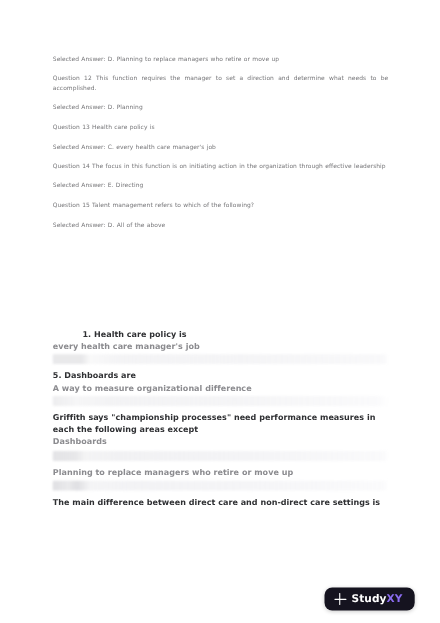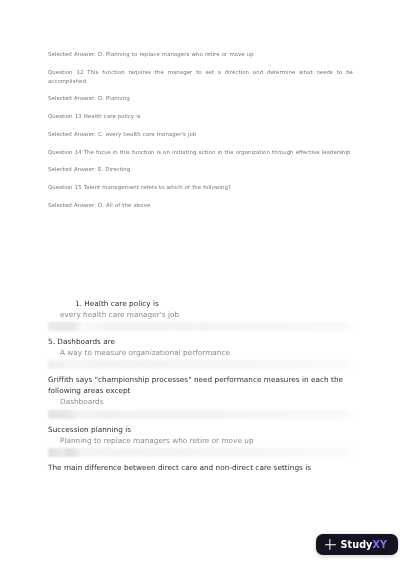--- a/index.html
+++ b/index.html
@@ -49,34 +49,34 @@
     top: 298px;
     width: 305px;
   }
   .qa-item {
     margin-bottom: 0;
   }
   .qa-q {
     font-size: 7.3px;
     line-height: 1.52;
     color: #2f3033;
-    font-weight: 400;
+    font-weight: 700;
     letter-spacing: 0.02px;
     margin: 0;
   }
   .qa-q.indented {
     text-indent: 27px;
   }
   .qa-a {
     font-size: 7.3px;
     line-height: 1.52;
     color: #8b8b8f;
-    font-weight: 400;
+    font-weight: 700;
     letter-spacing: 0.02px;
-    margin: 0 0 2px 12px;
+    margin: 0 0 2px 0;
   }
   
   .redact-band {
     height: 9px;
     width: 100%;
     margin: 1px 0 5px 0;
     background: linear-gradient(
         to right,
         rgba(182,182,188,0.30) 0px,
         rgba(182,182,188,0.30) 26px,
@@ -122,21 +122,21 @@
         rgba(228,228,233,0.46) 70px,
         rgba(236,236,240,0.52) 180px,
         rgba(244,244,247,0.40) 300px,
         rgba(251,251,252,0.10) 100%
     );
   }
 
   
   .brand-badge {
     position: absolute;
-    right: 2px;
+    right: 23px;
     bottom: 11px;
     display: flex;
     align-items: center;
     gap: 5px;
     padding: 5px 11px 5px 9px;
     background: #15131f;
     border-radius: 7px;
     box-shadow: 0 1px 4px rgba(0,0,0,0.22);
   }
   .brand-plus {
@@ -196,32 +196,31 @@
   <div class="doc-lower">
 
     <div class="qa-item">
       <p class="qa-q indented">1. Health care policy is</p>
       <p class="qa-a">every health care manager's job</p>
       <div class="redact-band"></div>
     </div>
 
     <div class="qa-item">
       <p class="qa-q">5. Dashboards are</p>
-      <p class="qa-a">A way to measure organizational performance</p>
+      <p class="qa-a">A way to measure organizational difference</p>
       <div class="redact-band b2"></div>
     </div>
 
     <div class="qa-item">
       <p class="qa-q">Griffith says "championship processes" need performance measures in each the following areas except</p>
       <p class="qa-a">Dashboards</p>
       <div class="redact-band b3"></div>
     </div>
 
     <div class="qa-item">
-      <p class="qa-q">Succession planning is</p>
       <p class="qa-a">Planning to replace managers who retire or move up</p>
       <div class="redact-band b4"></div>
     </div>
 
     <div class="qa-item">
       <p class="qa-q">The main difference between direct care and non-direct care settings is</p>
     </div>
 
   </div>
 

